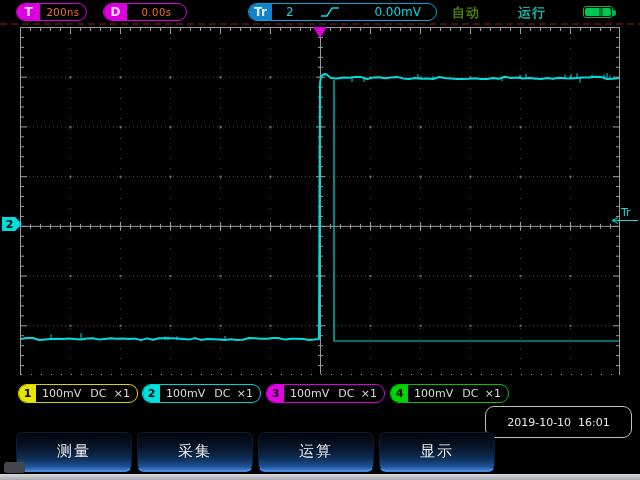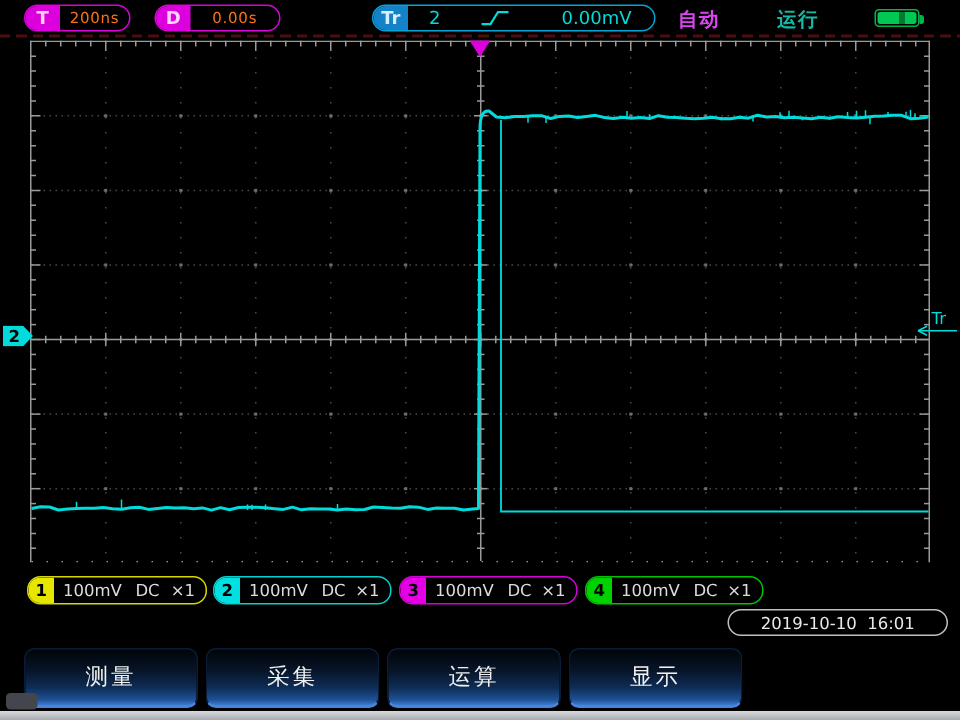--- a/index.html
+++ b/index.html
@@ -17,21 +17,21 @@
   .grp-t{left:16px;width:71px;border-color:#dc00dc}
   .grp-d{left:103px;width:84px;border-color:#dc00dc}
   .grp-t .tb-badge,.grp-d .tb-badge{background:#dc00dc;color:#ffd2ff}
   .grp-tr{left:248px;width:189px;border-color:#00a6d8}
   .grp-tr .tb-badge{background:#1482c8;color:#d8eeff}
   .tr-body{flex:1;display:flex;align-items:center;color:#00dcdc;font-size:12px}
   .tr-src{margin-left:14px}
   .tr-edge{margin-left:26px;display:flex;align-items:center}
   .tr-lvl{margin-left:auto;margin-right:15px}
   .stat{position:absolute;top:4px;font-size:13px;font-weight:bold;letter-spacing:1px}
-  .stat-auto{left:452px;color:#d946ef}
+  .stat-auto{left:452px;color:#4d7c0f}
   .stat-run{left:518px;color:#14b8a6}
   .battery{position:absolute;left:583px;top:6px;width:30px;height:12px;
            border:1px solid #00b44b;border-radius:3px;padding:1px;display:flex}
   .battery .fill{flex:1;border-radius:2px;
       background:linear-gradient(90deg,#00c853 0 55%,#007a34 55% 70%,#00c853 70% 100%)}
   .battery .tip{position:absolute;right:-4px;top:3px;width:3px;height:6px;
                 background:#00b44b;border-radius:0 2px 2px 0}
   .sep{position:absolute;left:0;top:23px;width:640px;height:2px;
        background:repeating-linear-gradient(90deg,#4d0d0d 0 7px,transparent 7px 11px)}
 
@@ -52,21 +52,21 @@
          font-size:11px;color:#dcdcdc}
   .chbadge{display:flex;align-items:center;justify-content:center;width:17px;
            color:#000;font-weight:bold;font-size:11px}
   .chscale{margin-left:6px;display:flex;align-items:center}
   .chcoup{margin-left:9px;display:flex;align-items:center}
   .chprobe{margin-left:auto;margin-right:7px;display:flex;align-items:center}
   .ch1{left:18px;width:120px;border-color:#d8d800}.ch1 .chbadge{background:#e6e600}
   .ch2{left:142px;width:119px;border-color:#00d2d2}.ch2 .chbadge{background:#00e0e0}
   .ch3{left:266px;width:119px;border-color:#d800d8}.ch3 .chbadge{background:#e600e6}
   .ch4{left:390px;width:119px;border-color:#00c400}.ch4 .chbadge{background:#00d200}
-  .datebox{position:absolute;left:485px;top:406px;width:147px;height:18px;
+  .datebox{position:absolute;left:485px;top:406px;width:147px;height:32px;
            border:1px solid #c0c0c0;border-radius:9px;display:flex;align-items:center;
            justify-content:center;color:#e8e8e8;font-size:11px;white-space:pre}
 
   
   .menubar{position:absolute;left:0;top:432px;width:640px;height:42px;display:flex;
            padding-left:16px;gap:5px;align-items:flex-start}
   .menu-btn{width:116px;height:40px;border-radius:7px;display:flex;align-items:center;
             justify-content:center;color:#f0f0f0;font-size:15px;letter-spacing:2px;
             border:1px solid #0a1c36;border-bottom:2px solid #4a86d8;cursor:pointer;
             background:linear-gradient(180deg,#010409 0%,#071528 38%,#0e2c55 68%,#1d5093 90%,#3a7ad0 100%)}

